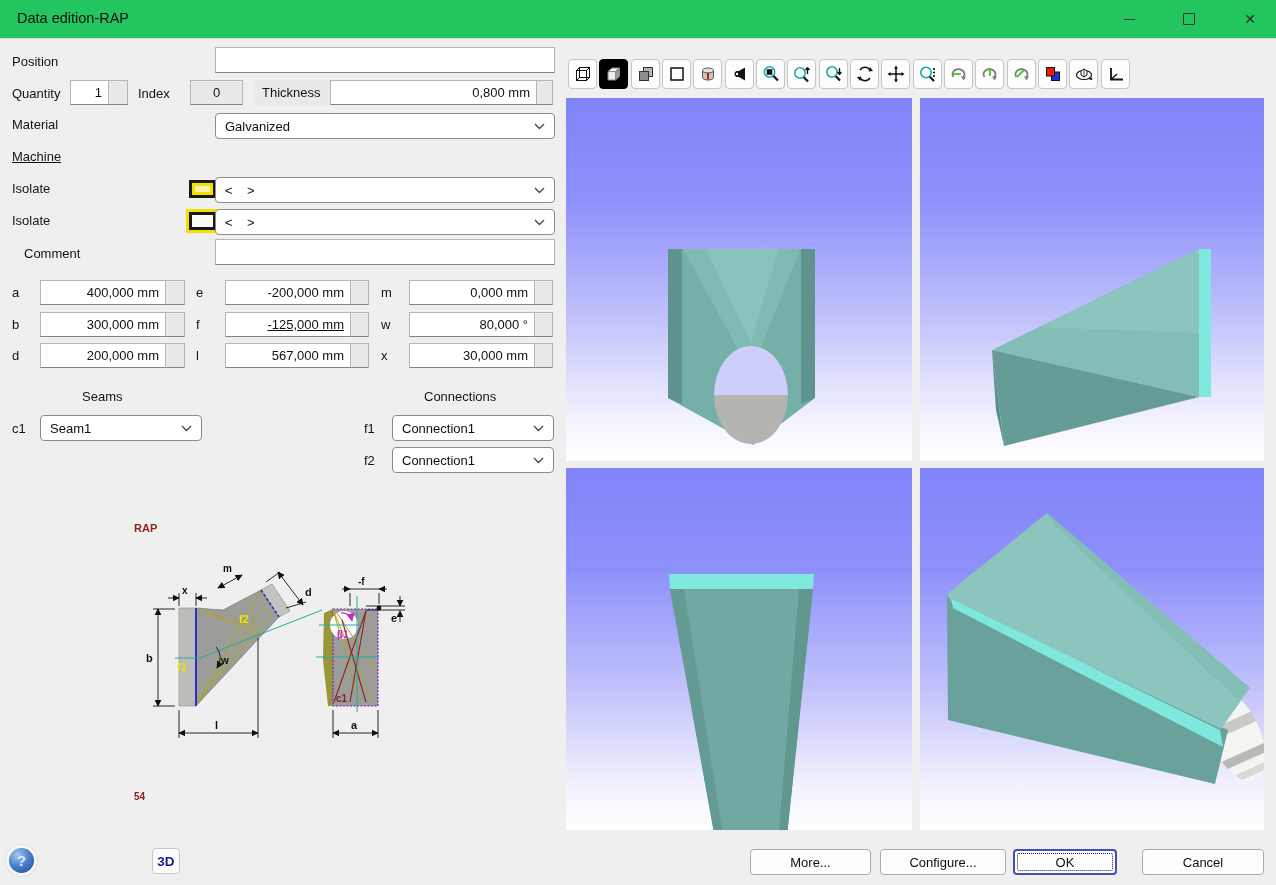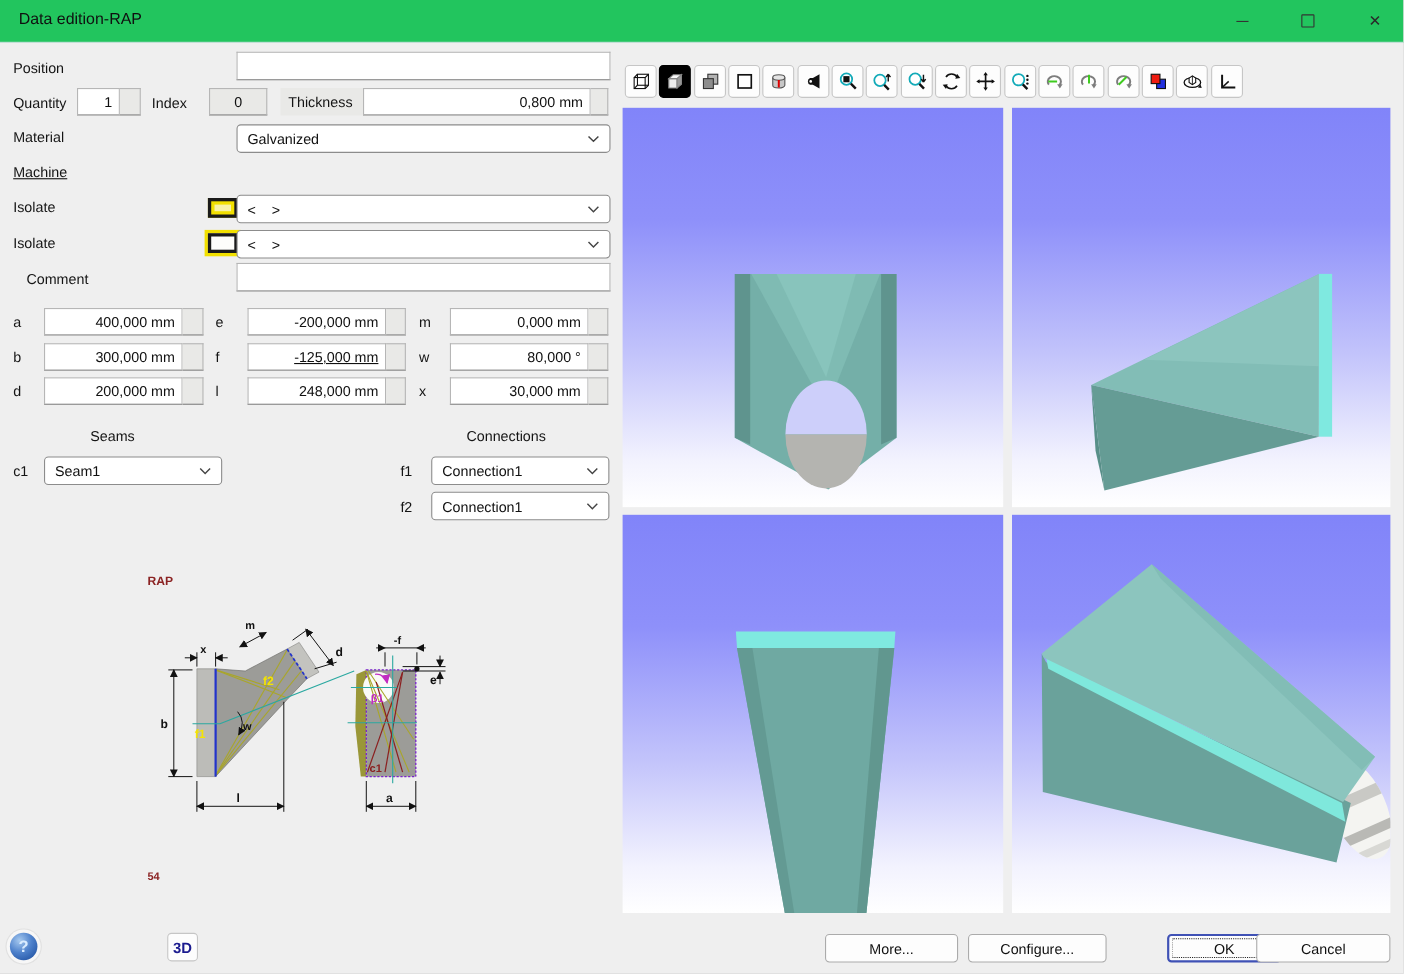--- a/index.html
+++ b/index.html
@@ -122,21 +122,21 @@
   <div class="field right" style="left:40px;top:343px;width:126px;height:25px;padding-left:23px;">200,000 mm</div>
   <div class="spin" style="left:166px;top:343px;width:19px;height:25px;"></div>
 
   <div class="label" style="left:196px;top:285px;">e</div>
   <div class="field right" style="left:225px;top:280px;width:126px;height:25px;">-200,000 mm</div>
   <div class="spin" style="left:351px;top:280px;width:18px;height:25px;"></div>
   <div class="label" style="left:196px;top:317px;">f</div>
   <div class="field right" style="left:225px;top:312px;width:126px;height:25px;text-decoration:underline;">-125,000 mm</div>
   <div class="spin" style="left:351px;top:312px;width:18px;height:25px;"></div>
   <div class="label" style="left:196px;top:348px;">l</div>
-  <div class="field right" style="left:225px;top:343px;width:126px;height:25px;">248,000 mm</div>
+  <div class="field right" style="left:225px;top:343px;width:126px;height:25px;">567,000 mm</div>
   <div class="spin" style="left:351px;top:343px;width:18px;height:25px;"></div>
 
   <div class="label" style="left:381px;top:285px;">m</div>
   <div class="field right" style="left:409px;top:280px;width:126px;height:25px;">0,000 mm</div>
   <div class="spin" style="left:535px;top:280px;width:18px;height:25px;"></div>
   <div class="label" style="left:381px;top:317px;">w</div>
   <div class="field right" style="left:409px;top:312px;width:126px;height:25px;">80,000 °</div>
   <div class="spin" style="left:535px;top:312px;width:18px;height:25px;"></div>
   <div class="label" style="left:381px;top:348px;">x</div>
   <div class="field right" style="left:409px;top:343px;width:126px;height:25px;">30,000 mm</div>
@@ -449,20 +449,20 @@
   </div>
   <div class="btn3d" style="left:152px;top:848px;">
     <span>3D</span>
   </div>
   <div class="btn" style="left:750px;top:849px;width:121px;">
     <span>More...</span>
   </div>
   <div class="btn" style="left:880px;top:849px;width:126px;">
     <span>Configure...</span>
   </div>
-  <div class="btn ok" style="left:1013px;top:849px;width:104px;margin-left:48px;">
+  <div class="btn ok" style="left:1013px;top:849px;width:104px;">
     <span>OK</span>
   </div>
   <div class="btn" style="left:1142px;top:849px;width:122px;">
     <span>Cancel</span>
   </div>
 
 </div>
 
 </body></html>

